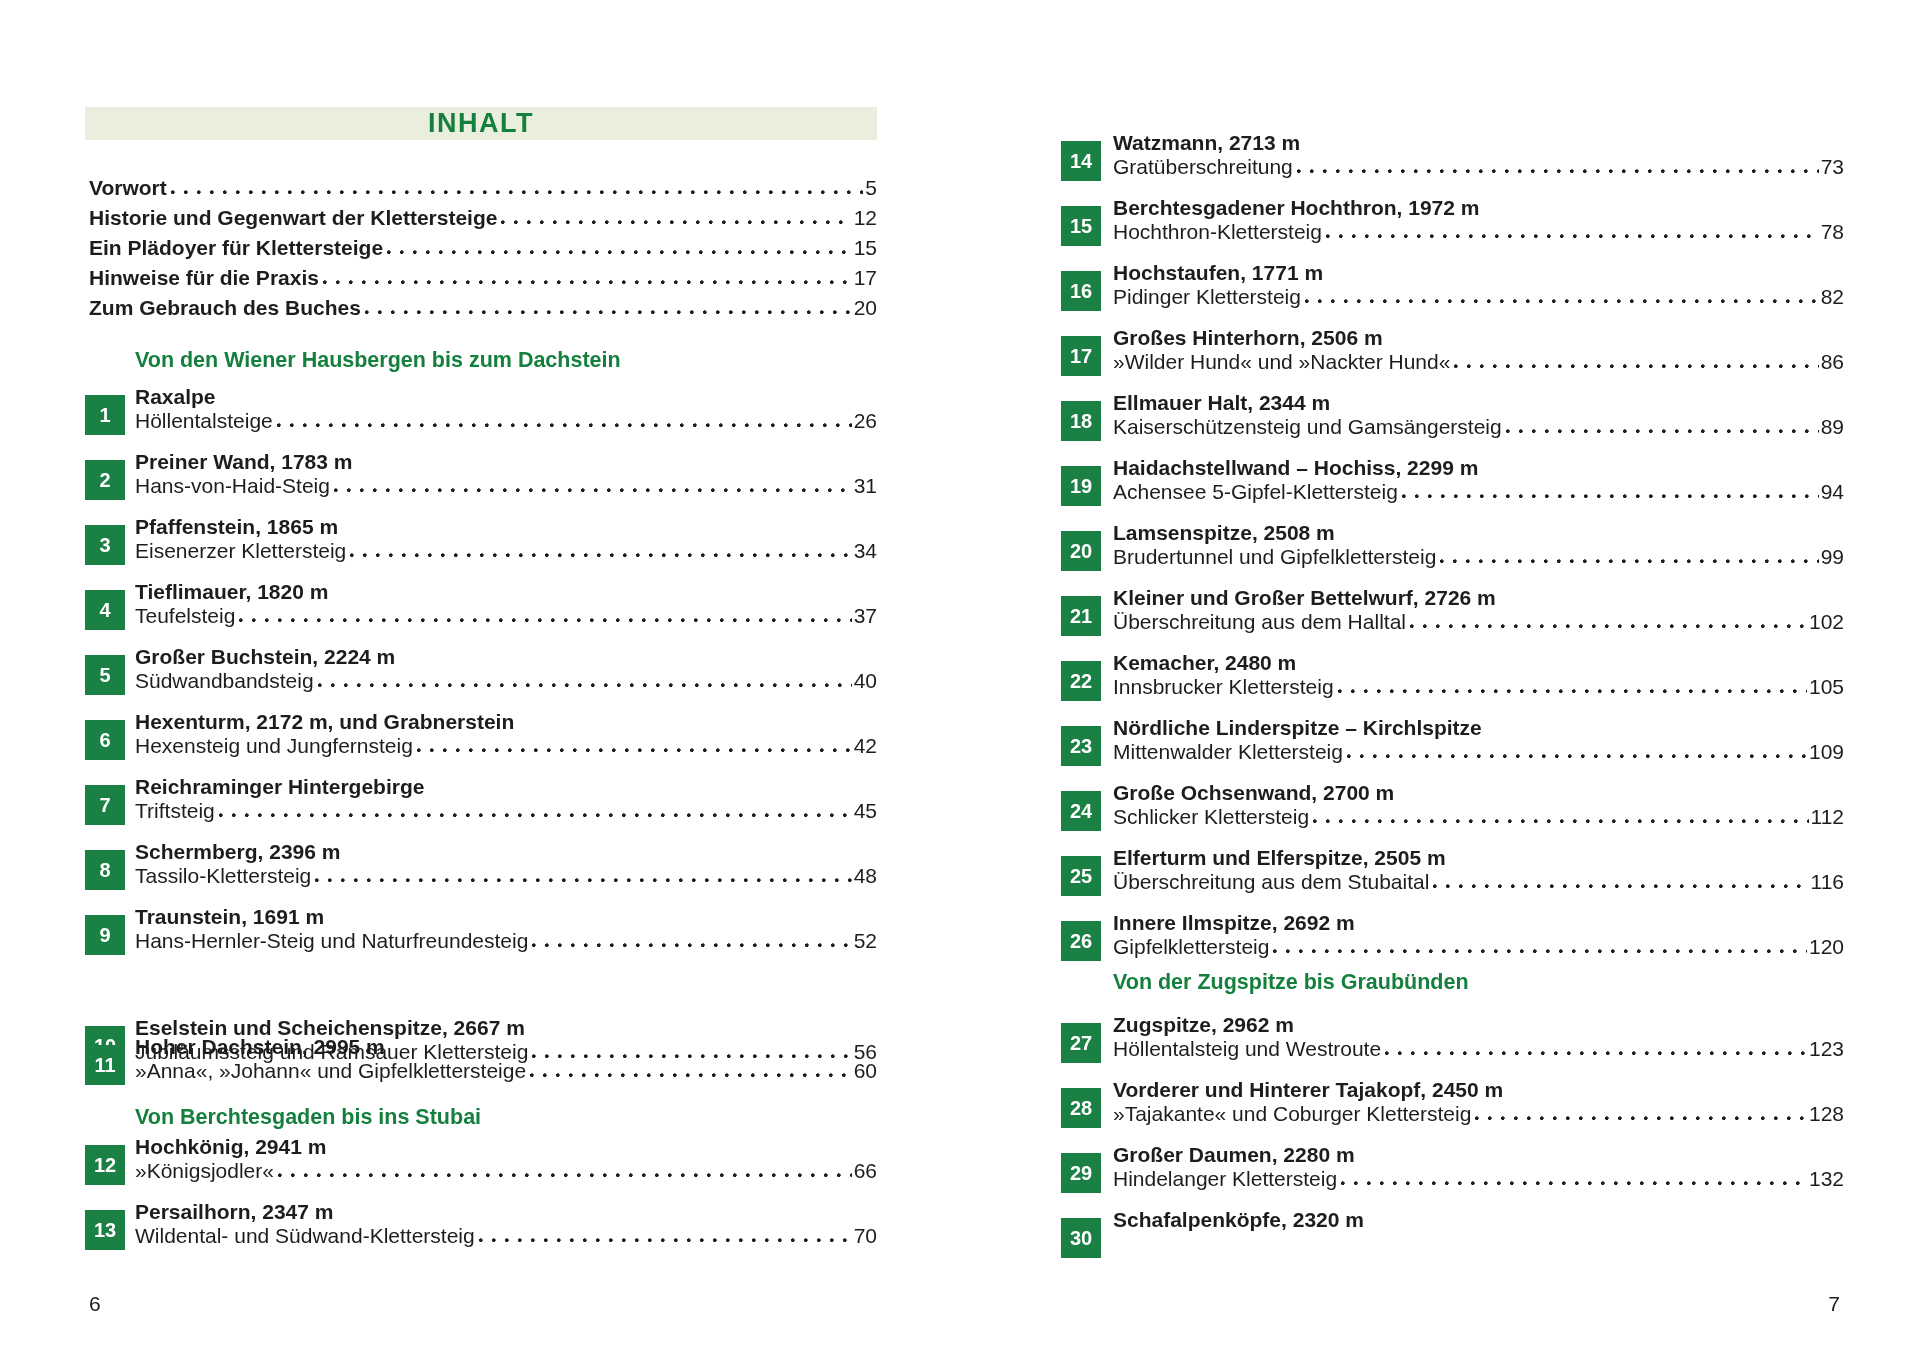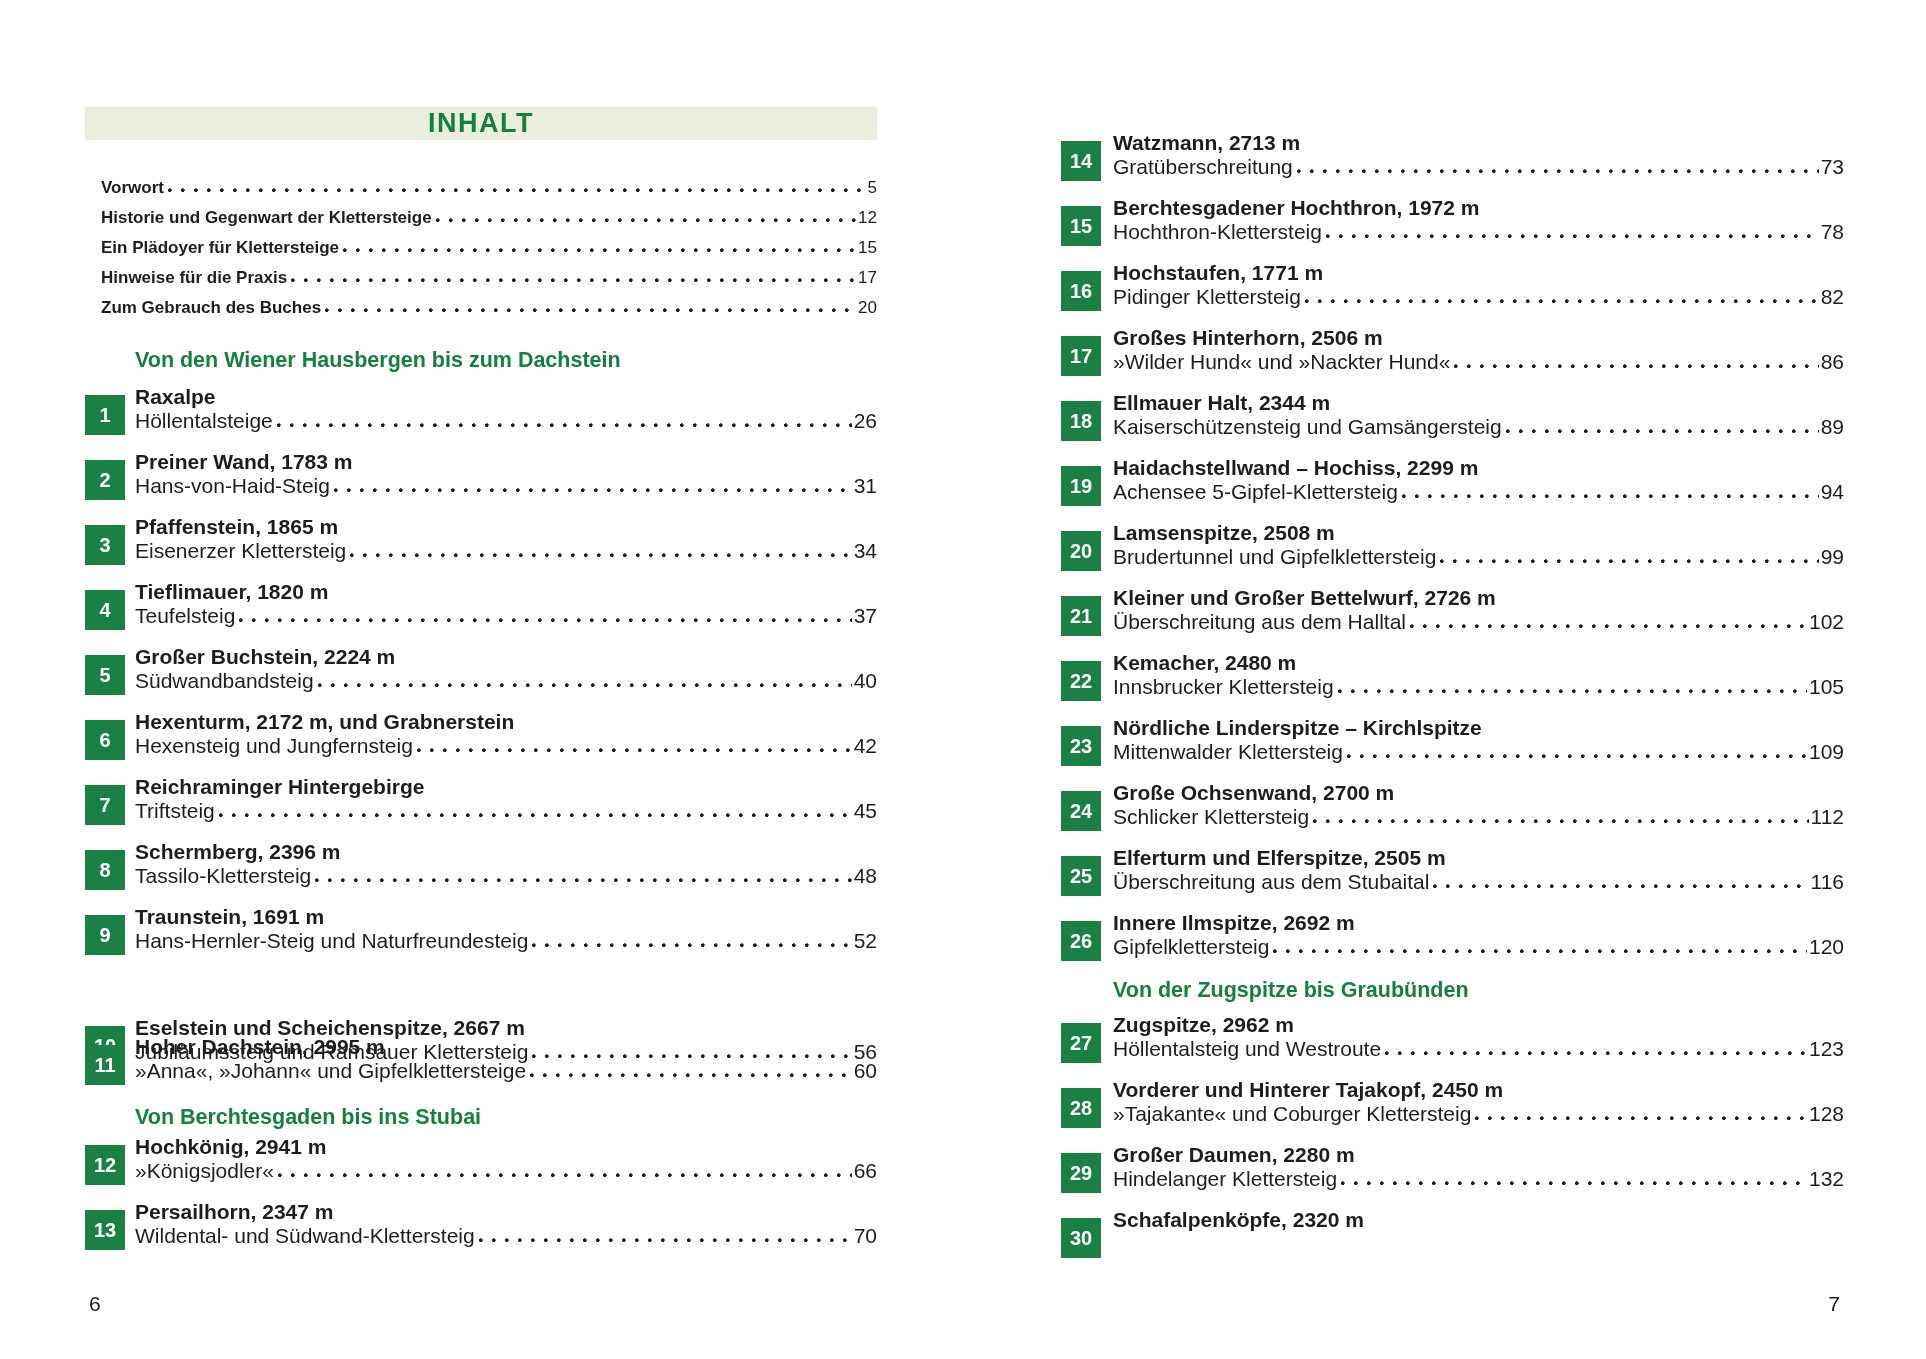--- a/index.html
+++ b/index.html
@@ -14,31 +14,31 @@
 
   .banner {
     position:absolute; top:107px; left:0; width:100%; height:33px;
     background:#e9efdc; display:flex; align-items:center; justify-content:center;
   }
   .banner-title {
     font-size:27px; font-weight:bold; color:#15803d; letter-spacing:1.5px;
   }
 
   .fm {
-    position:absolute; left:16px; right:0; display:flex; align-items:baseline;
-    font-size:17px; line-height:24px;
+    position:absolute; left:4px; right:0; display:flex; align-items:baseline;
+    font-size:21px; line-height:24px;
   }
   .fm-label { font-weight:bold; white-space:nowrap; }
   .fm-page  { font-weight:normal; white-space:nowrap; }
 
   .sech {
     position:absolute; left:50px; font-size:21.5px; font-weight:bold;
     color:#15803d; white-space:nowrap; line-height:24px;
   }
-  #rightpage .sech { left:52px;margin-top:8px; }
+  #rightpage .sech { left:52px; }
 
   .entry { position:absolute; left:0; width:100%; height:50px; }
   .nbox {
     position:absolute; left:0; top:2px; width:40px; height:40px;
     background:#1a8044; color:#ffffff; font-weight:bold; font-size:20px;
     display:flex; align-items:center; justify-content:center;margin-top:8px;
   }
   .et {
     position:absolute; left:50px; top:0; font-weight:bold; font-size:21px;
     line-height:24px; white-space:nowrap;

